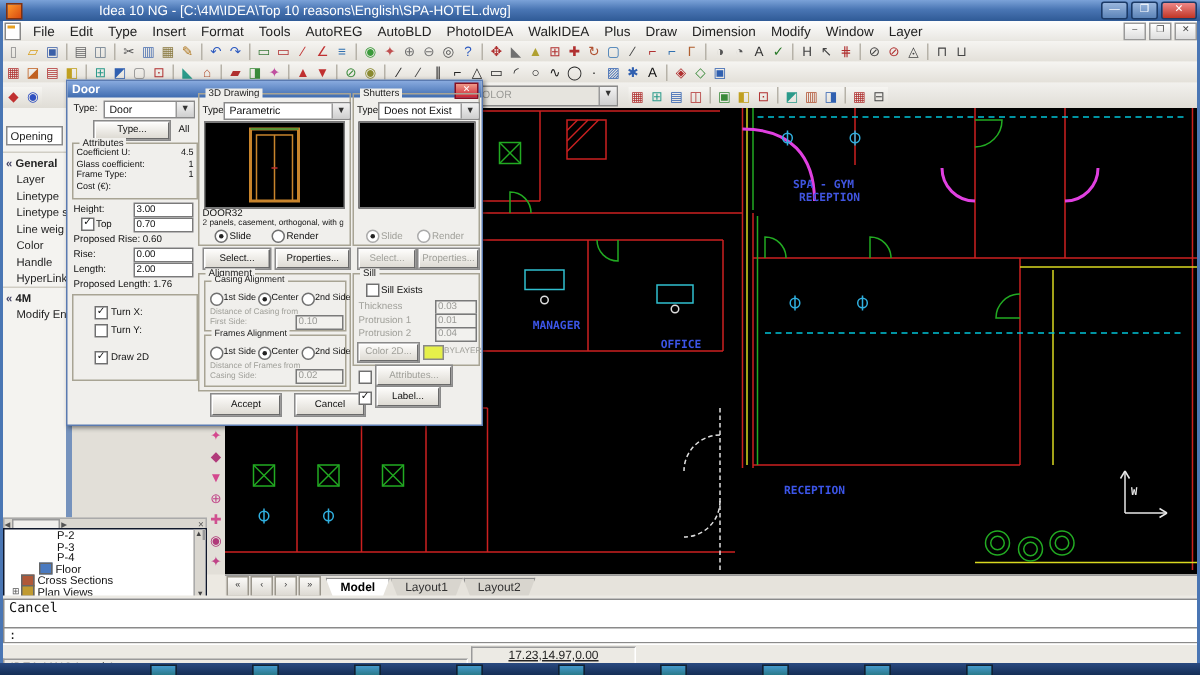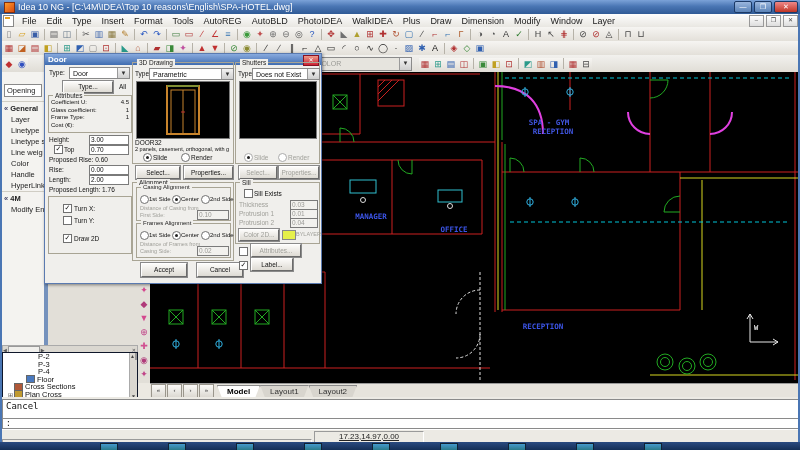--- a/index.html
+++ b/index.html
@@ -1,20 +1,20 @@
 <!DOCTYPE html>
 <html><head>
 <meta charset="utf-8">
 <style>
   html,body{margin:0;padding:0;width:800px;height:450px;overflow:hidden;
     font-family:"Liberation Sans",sans-serif;background:#d4d0c8;}
   #app{position:relative;width:800px;height:450px;background:#ece9e2;}
   .abs{position:absolute;}
   
-  #titlebar{left:0;top:0;width:800px;height:14px;background:linear-gradient(#7ba2d8,#4a76b4 45%,#2f5a96);display:flex;align-items:center;color:#fff;font-size:9px;}
+  #titlebar{left:0;top:0;width:800px;height:14px;background:linear-gradient(#7ba2d8,#4a76b4 45%,#2f5a96);display:flex;align-items:center;color:#fff;font-size:9px;gap:48px;}
   #titlebar .appicon{width:9px;height:9px;margin:0 3px 0 4px;background:linear-gradient(135deg,#ff9a2a,#d84a10);border:1px solid #803010;}
   .wbtn{width:16px;height:10px;margin-right:2px;border:1px solid #1c3a66;border-radius:2px;font-size:7px;line-height:9px;text-align:center;color:#fff;background:linear-gradient(#9ab6dd,#5c84b8);}
   .wbtn.close{background:linear-gradient(#e88,#c03525);width:22px;}
   
   #menubar{left:0;top:14px;width:800px;height:13px;background:linear-gradient(#fdfdfd,#e9e7e2);border-bottom:1px solid #c8c4ba;display:flex;align-items:center;font-size:9px;color:#222;}
   .mitem{padding:0 5px;white-space:nowrap;}
   .mdi-ic{width:9px;height:10px;background:#fff;border:1px solid #888;margin:0 3px 0 3px;position:relative;}
   .mdi-ic::after{content:"";position:absolute;left:1px;top:1px;width:5px;height:2px;background:#e8a020;}
   .mdibtns{margin-left:auto;display:flex;}
   .mdibtn{width:13px;height:10px;border:1px solid #999;background:linear-gradient(#fff,#ddd);font-size:6px;line-height:8px;text-align:center;color:#444;margin-right:2px;}
@@ -321,21 +321,21 @@
           <span>Floor</span>
         </div>
         <div class="titem" style="padding-left: 4px;">
           <span class="texp"></span>
           <span class="tic" style="background: rgb(176, 88, 56);"></span>
           <span>Cross Sections</span>
         </div>
         <div class="titem" style="padding-left: 4px;">
           <span class="texp">⊞</span>
           <span class="tic" style="background: rgb(192, 154, 48);"></span>
-          <span>Plan Cross</span>
+          <span>Plan Views</span>
         </div>
       </div>
     <div id="tvscroll">▲<span class="thumb"></span><span style="position:absolute;bottom:0;left:1px;">▼</span></div>
   </div>
 
   <svg id="canvas" class="abs" viewBox="0 0 648 311">
     <g id="g-red">
         <line x1="10" y1="2" x2="330" y2="2" stroke="#cc2020" stroke-width="1"></line>
         <line x1="10" y1="2" x2="10" y2="62" stroke="#cc2020" stroke-width="1"></line>
         <line x1="50" y1="2" x2="50" y2="62" stroke="#cc2020" stroke-width="1"></line>

